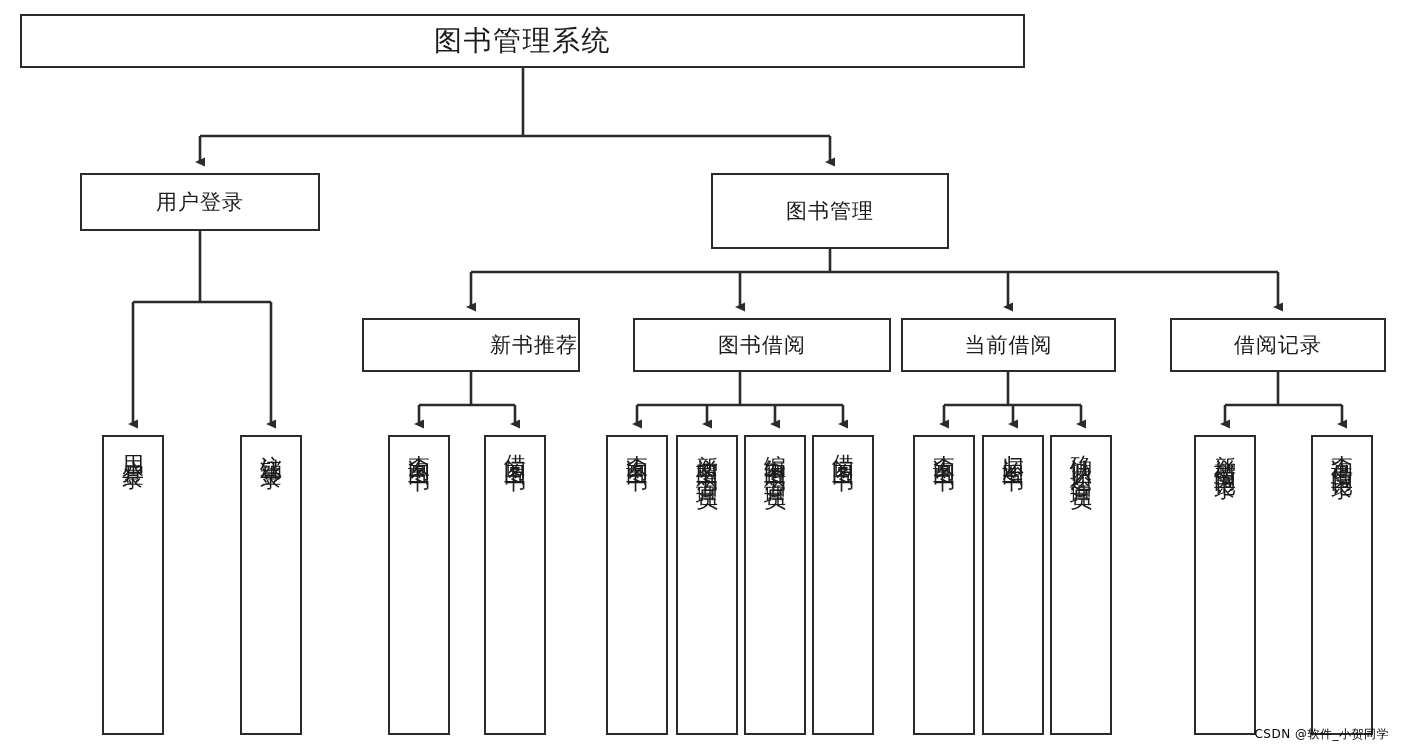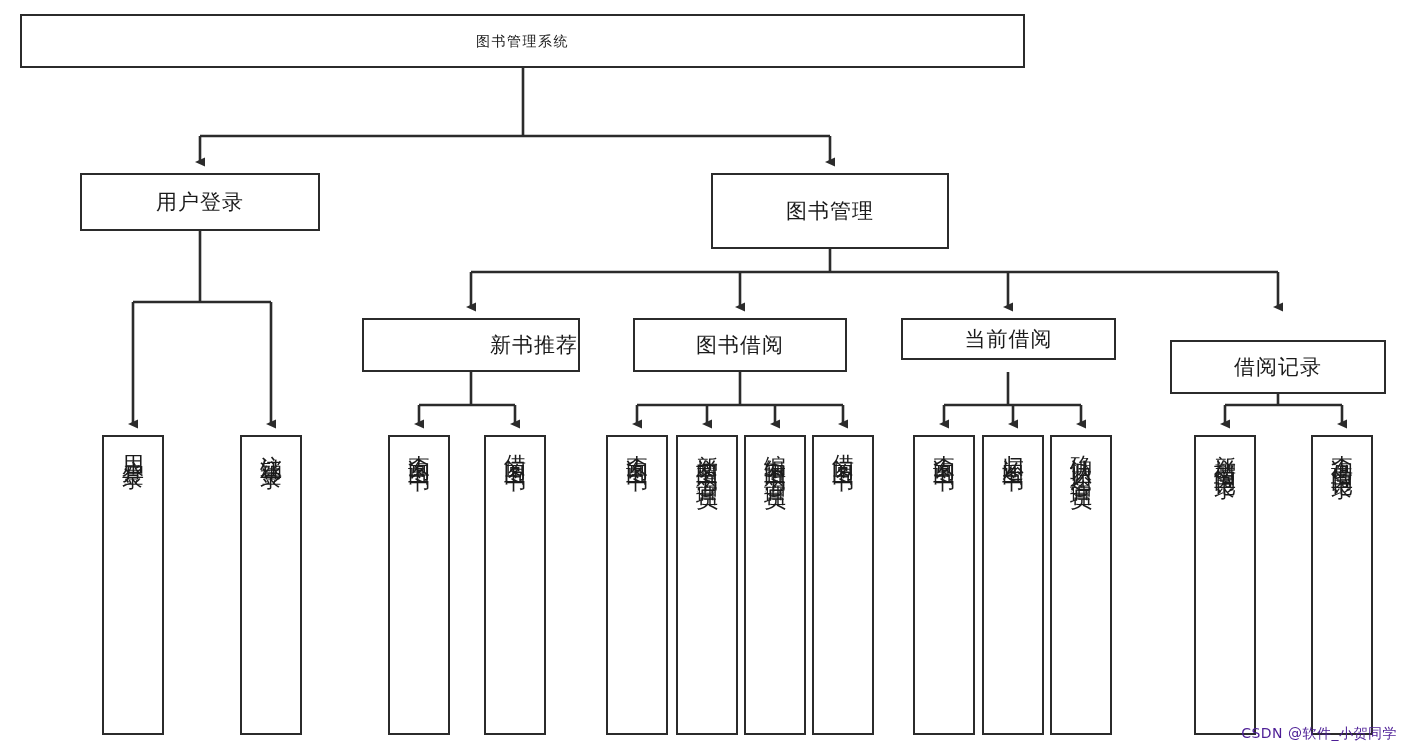--- a/index.html
+++ b/index.html
@@ -42,45 +42,45 @@
     text-align: center;
     line-height: 1.18;
     white-space: nowrap;
   }
   
   .node.horiz .lbl {
     font-size: 21px;
     letter-spacing: 1px;
   }
   .node.root .lbl {
-    font-size: 14px;
+    font-size: 28px;
     letter-spacing: 1.5px;
     text-align: center;
   }
   
   .node.vert {
     align-items: flex-start;
     justify-content: center;
     padding-top: 0;
   }
   .node.vert .lbl {
     writing-mode: vertical-rl;
     text-orientation: upright;
     font-size: 22px;
     letter-spacing: 5px;
     line-height: 1;
     white-space: nowrap;
     color: #1b1b1b;
   }
   .watermark {
     position: absolute;
-    right: 8px;
+    right: 16px;
     bottom: 4px;
-    font-size: 14px;
-    color: #4c1d95;
+    font-size: 12px;
+    color: #000000;
     letter-spacing: 0.5px;
     z-index: 5;
     white-space: nowrap;
   }
 </style>
 </head>
 <body>
 
 <div id="canvas">
 
@@ -141,27 +141,27 @@
   <div class="node horiz" style="left:80px;top:173px;width:240px;height:58px;">
     <span class="lbl">用户登录</span>
   </div>
   <div class="node horiz" style="left:711px;top:173px;width:238px;height:76px;">
     <span class="lbl">图书管理</span>
   </div>
 
   <div class="node horiz" style="left:362px;top:318px;width:218px;height:54px;justify-content:flex-end;">
     <span class="lbl">新书推荐</span>
   </div>
-  <div class="node horiz" style="left:633px;top:318px;width:214px;height:54px;">
+  <div class="node horiz" style="left:633px;top:318px;width:258px;height:54px;">
     <span class="lbl">图书借阅</span>
   </div>
-  <div class="node horiz" style="left:901px;top:318px;width:215px;height:42px;">
+  <div class="node horiz" style="left:901px;top:318px;width:215px;height:54px;">
     <span class="lbl">当前借阅</span>
   </div>
-  <div class="node horiz" style="left:1170px;top:318px;width:216px;height:54px;margin-top:22px;">
+  <div class="node horiz" style="left:1170px;top:318px;width:216px;height:54px;">
     <span class="lbl">借阅记录</span>
   </div>
 
   <div class="node vert" style="left:102px;top:435px;width:62px;height:300px;">
     <span class="lbl">用户登录</span>
   </div>
   <div class="node vert" style="left:240px;top:435px;width:62px;height:300px;">
     <span class="lbl">注销登录</span>
   </div>
 

